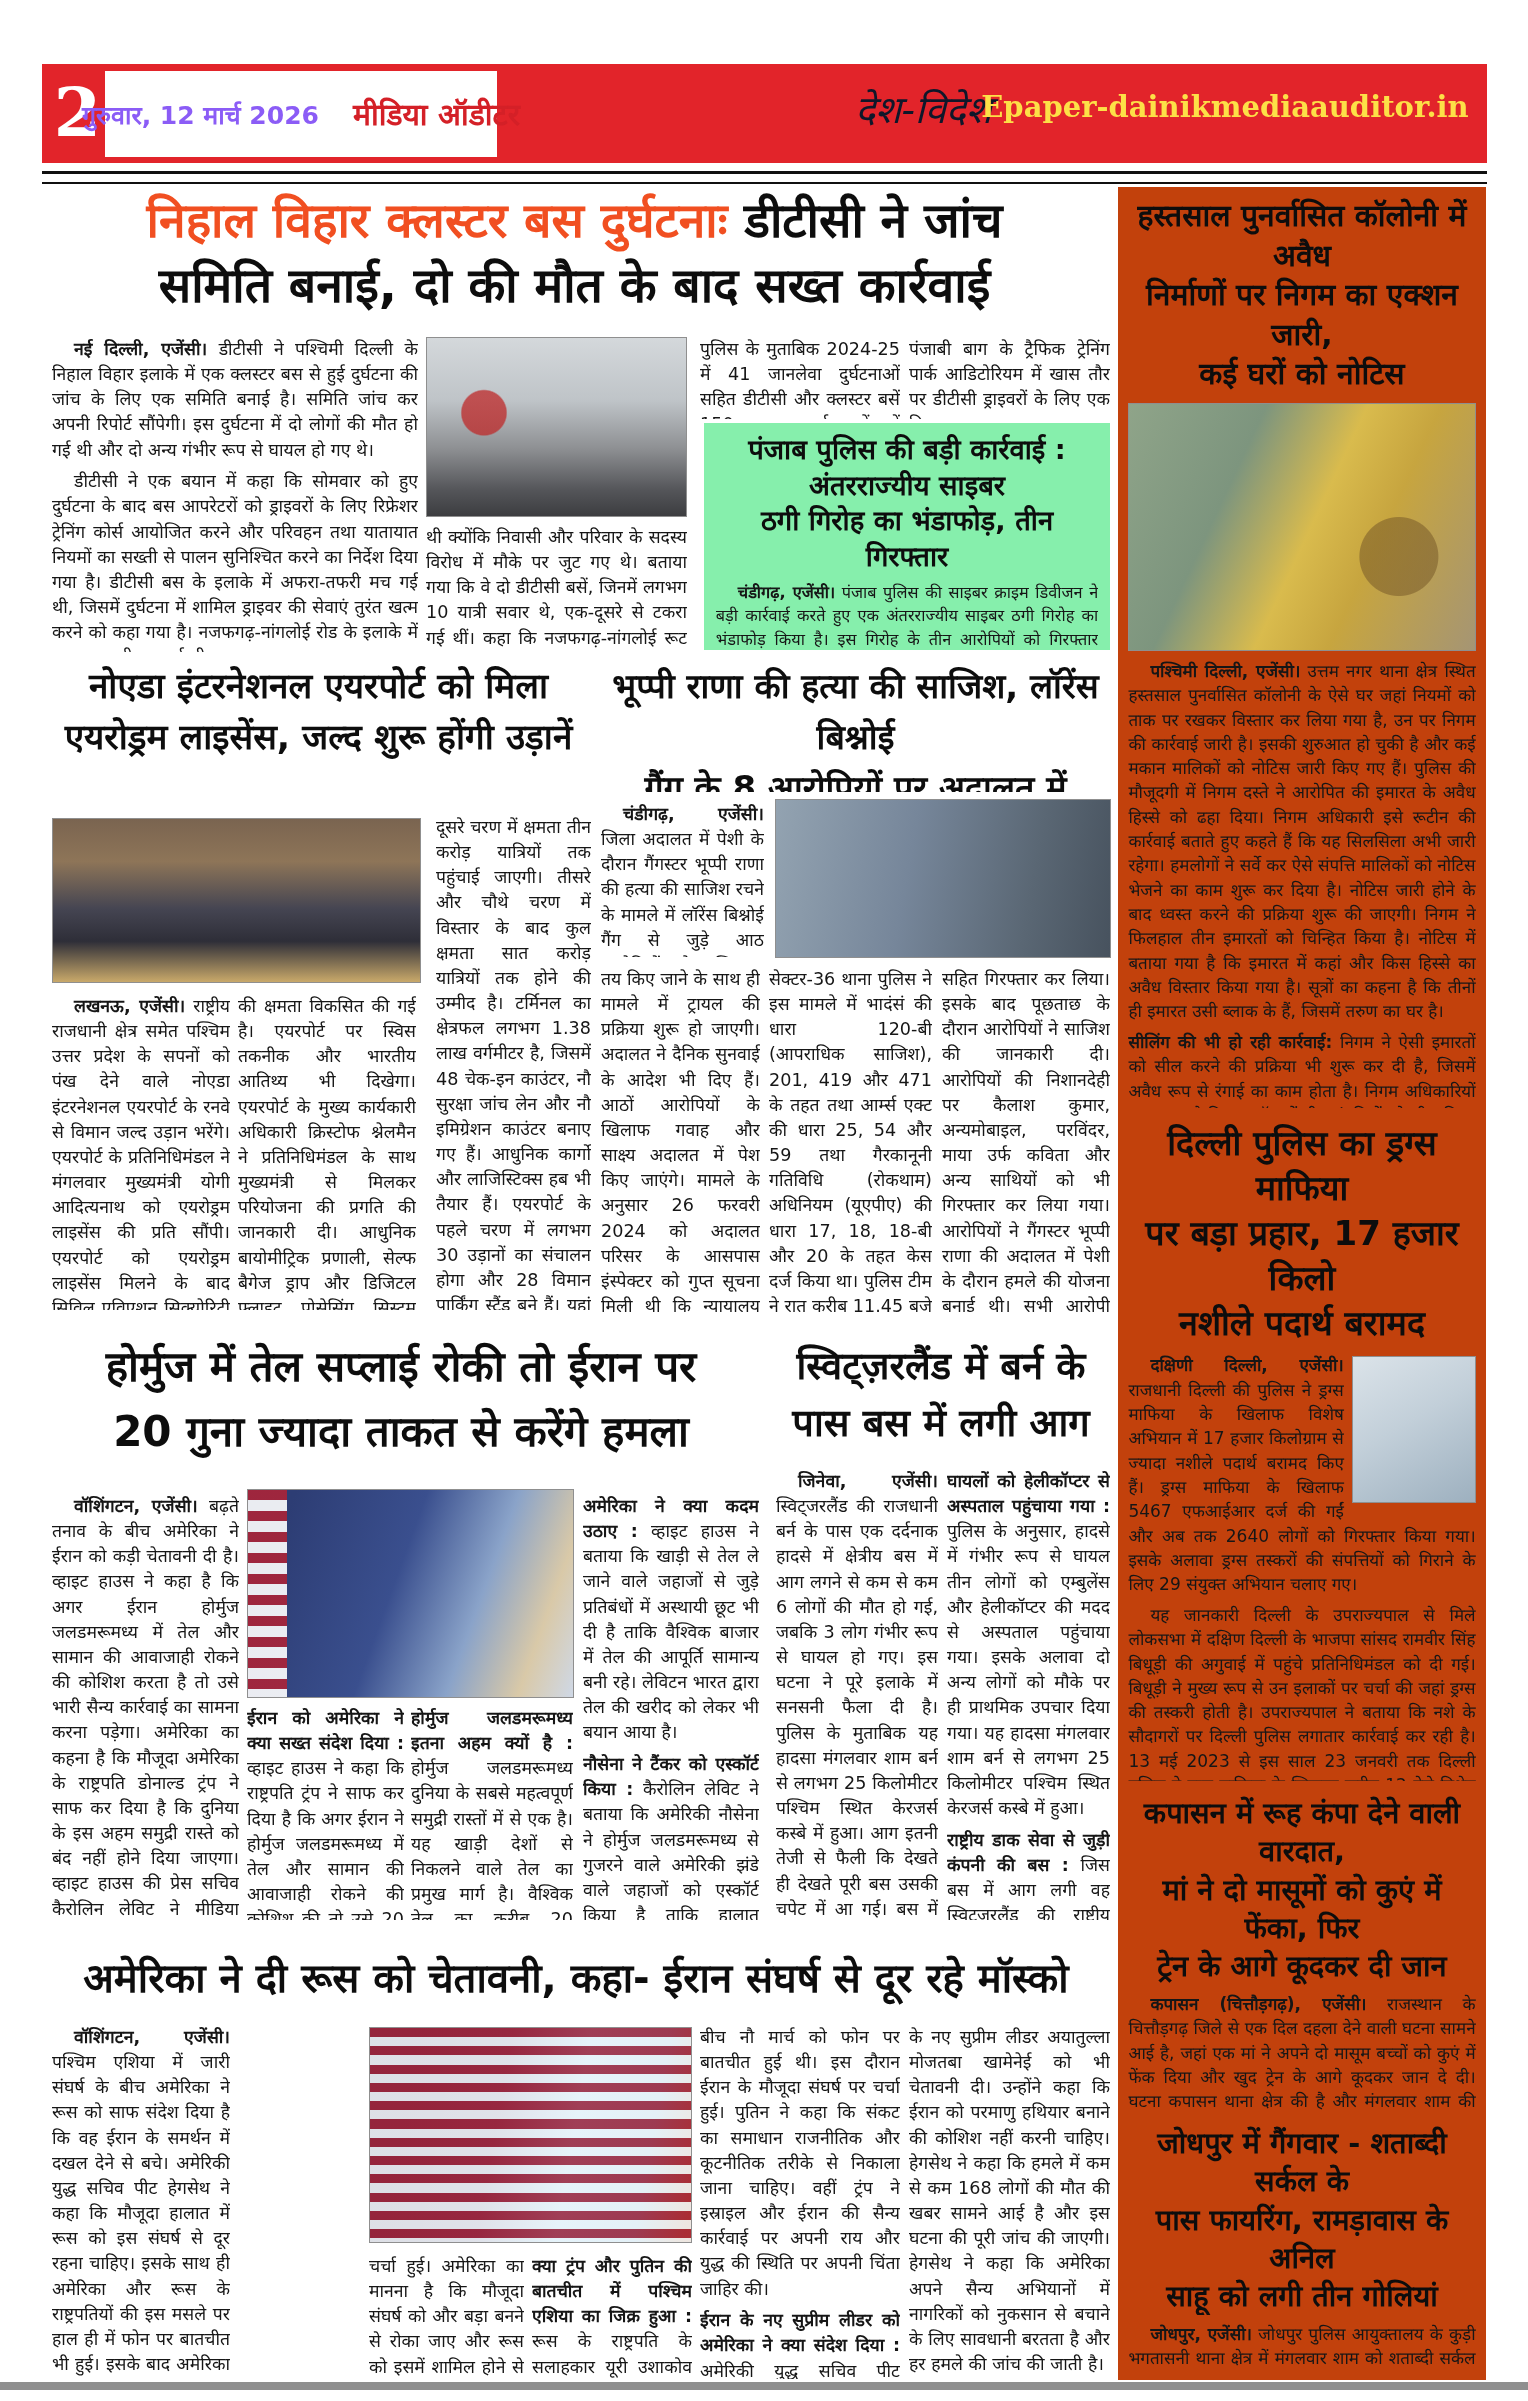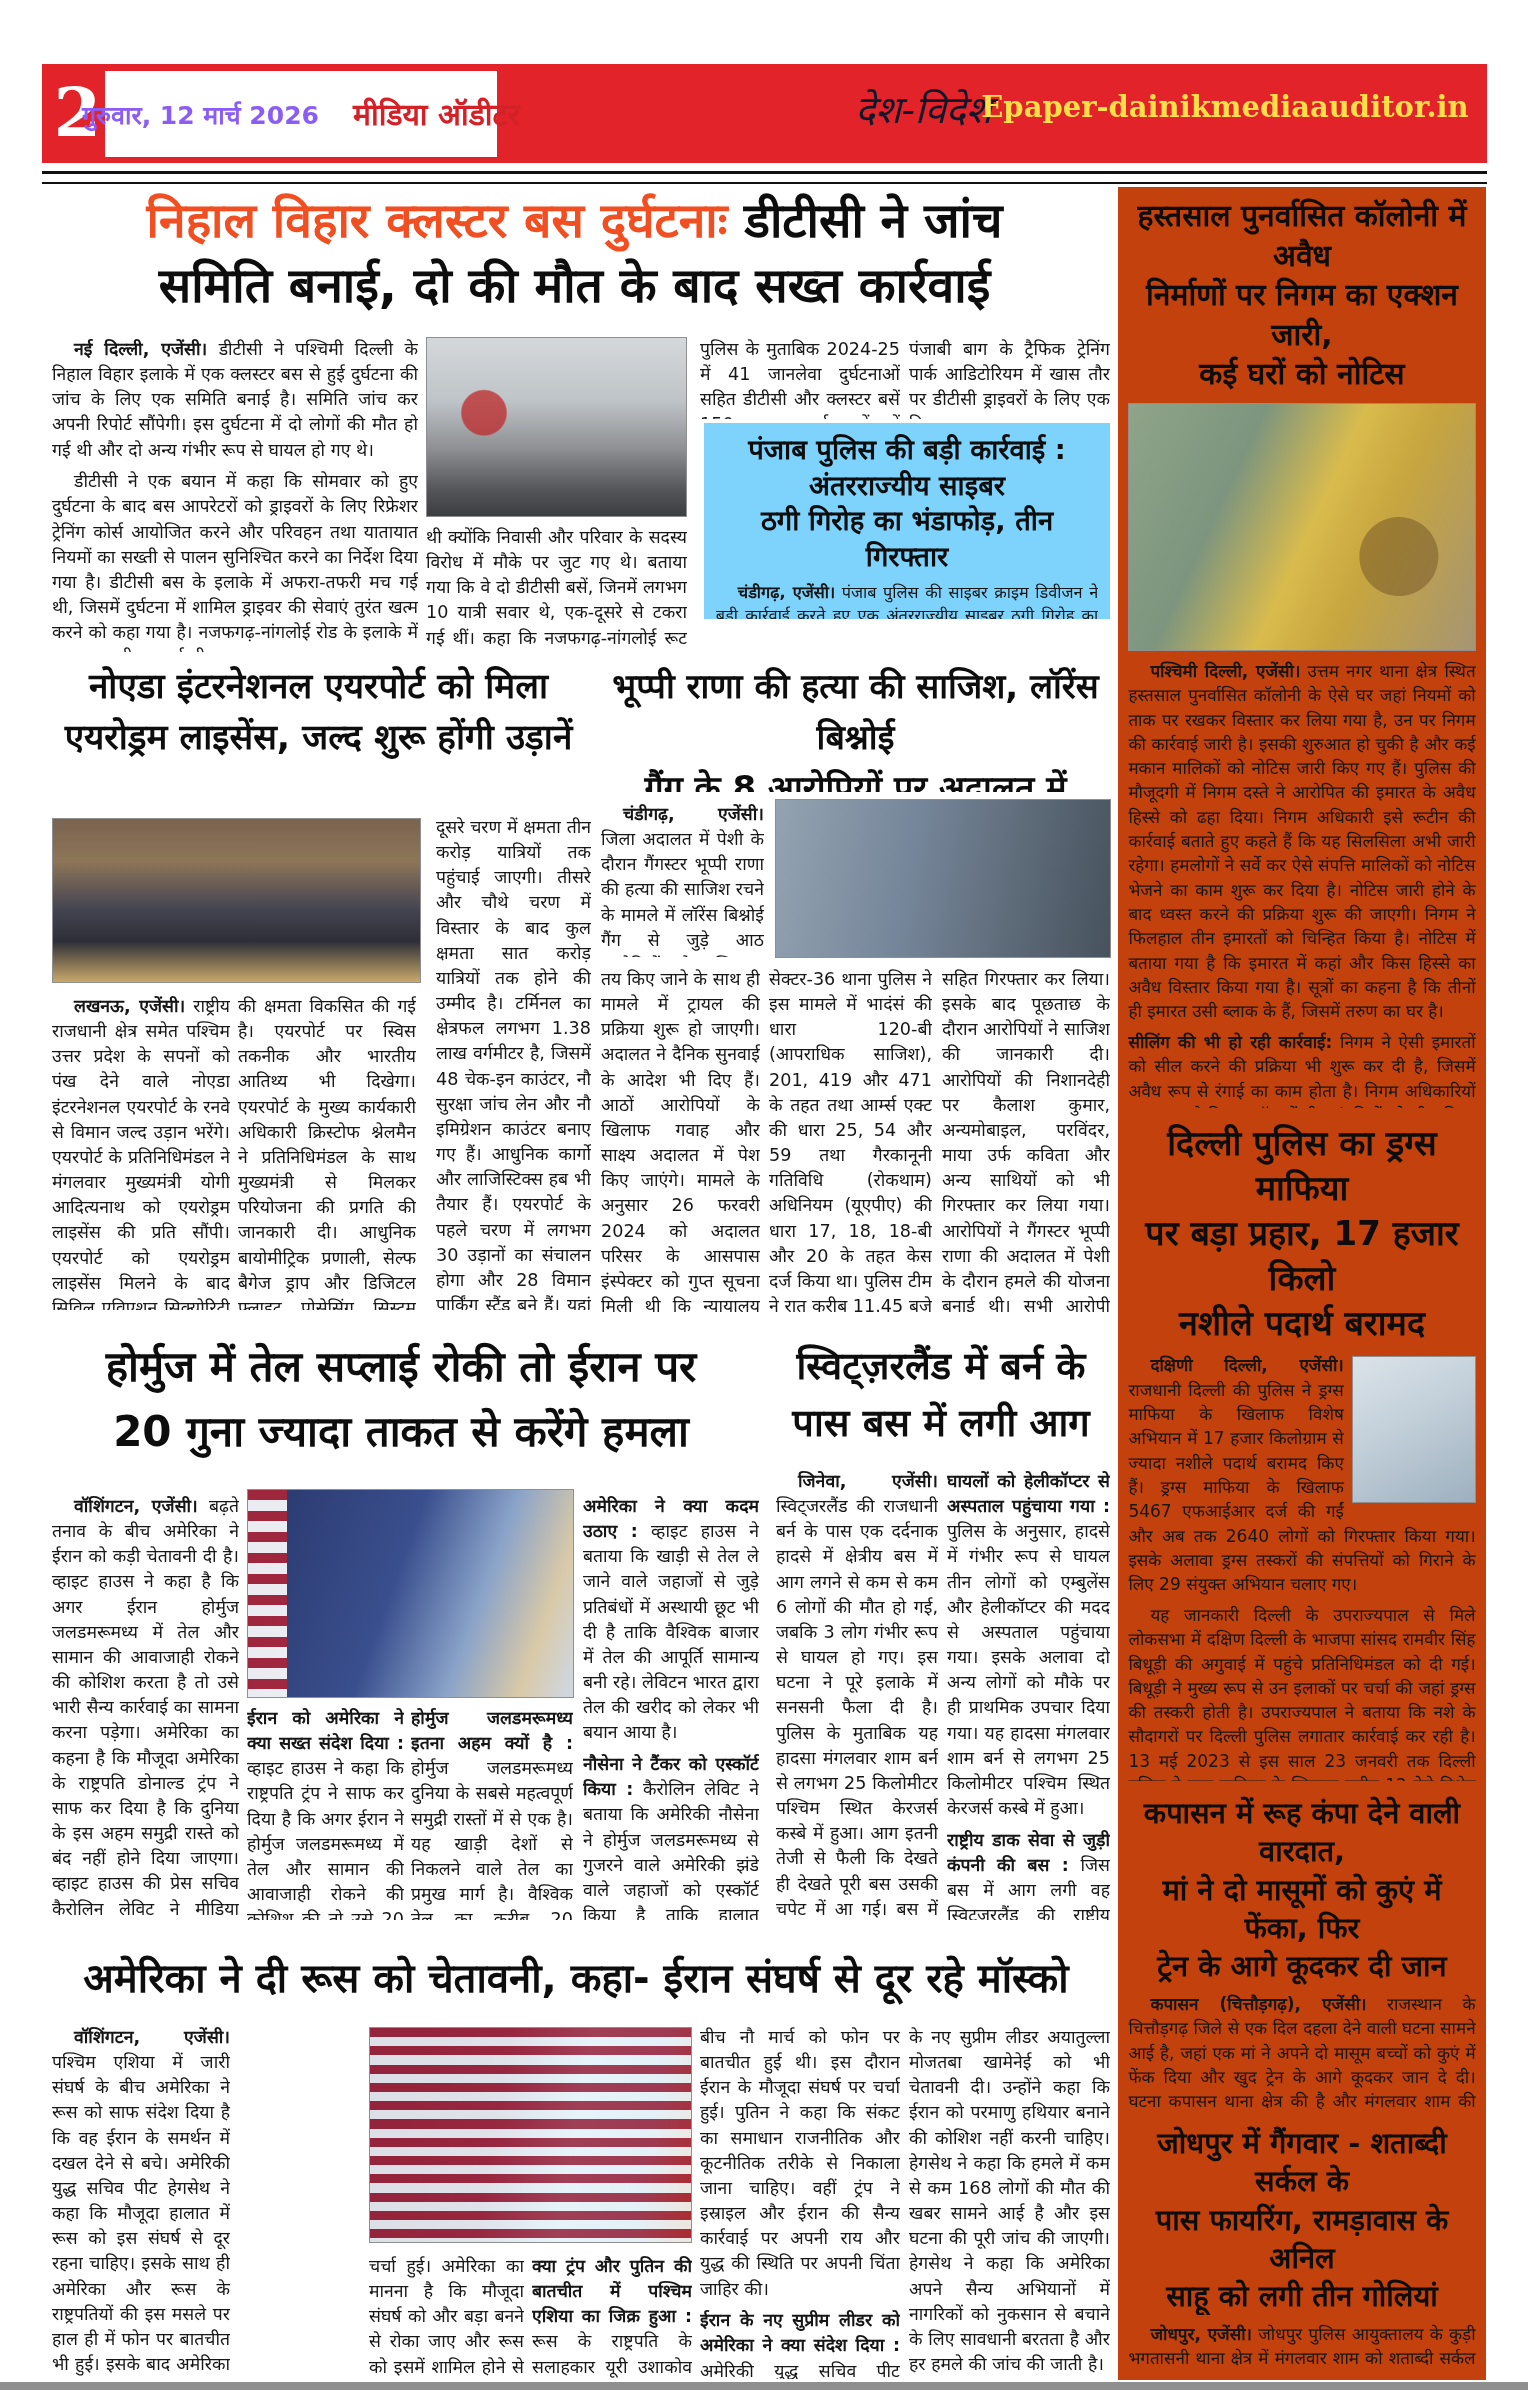--- a/index.html
+++ b/index.html
@@ -42,21 +42,21 @@
   .ph-leavitt{background:
      repeating-linear-gradient(180deg, rgba(178,34,52,.85) 0 10.4px, rgba(255,255,255,.9) 10.4px 21px),
      linear-gradient(90deg, transparent 0 0);background-size:12% 100%,100% 100%;background-repeat:no-repeat;
      background-color:#33457e;background-image:
      repeating-linear-gradient(180deg, rgba(178,34,52,.85) 0 10.4px, rgba(255,255,255,.9) 10.4px 21px),
      linear-gradient(110deg,#2d3d74 12%,#3a4f8e 45%,#8aa3c9 68%,#d9c9a8 86%,#cfd8e6 100%);}
   .ph-hegseth{background:
      repeating-linear-gradient(180deg, rgba(178,34,52,.8) 0 9.1px, rgba(255,255,255,.85) 9.1px 18.3px),
      linear-gradient(100deg,#1f2c58 14%,#2c3c6e 40%,#58b0dd 62%,#4a9cc9 84%,#8a5a33 98%);}
   
-  .pinkbox{position:absolute;left:704px;top:423px;width:406px;height:196px;background:#7dd3fc;
+  .pinkbox{position:absolute;left:704px;top:423px;width:406px;height:227px;background:#86efac;
         padding:9.1px 11.8px;box-sizing:border-box;overflow:hidden;}
   .pinkbox .headline{font-size:27.4px;line-height:1.3;margin-bottom:6.5px;}
   
   .panel{position:absolute;left:1118px;top:187px;width:368px;height:2193px;background:#c2410c;
         padding:9.1px 10.4px;box-sizing:border-box;overflow:hidden;}
   .panel .article{overflow:hidden;margin-bottom:13px;}
   .panel .headline{line-height:1.32;}
   .panel .body-text{font-size:17px;}
   .footer-bar{position:absolute;left:0px;top:2382px;width:1528px;height:7.8px;background:#8f8f8f;}
 </style>

